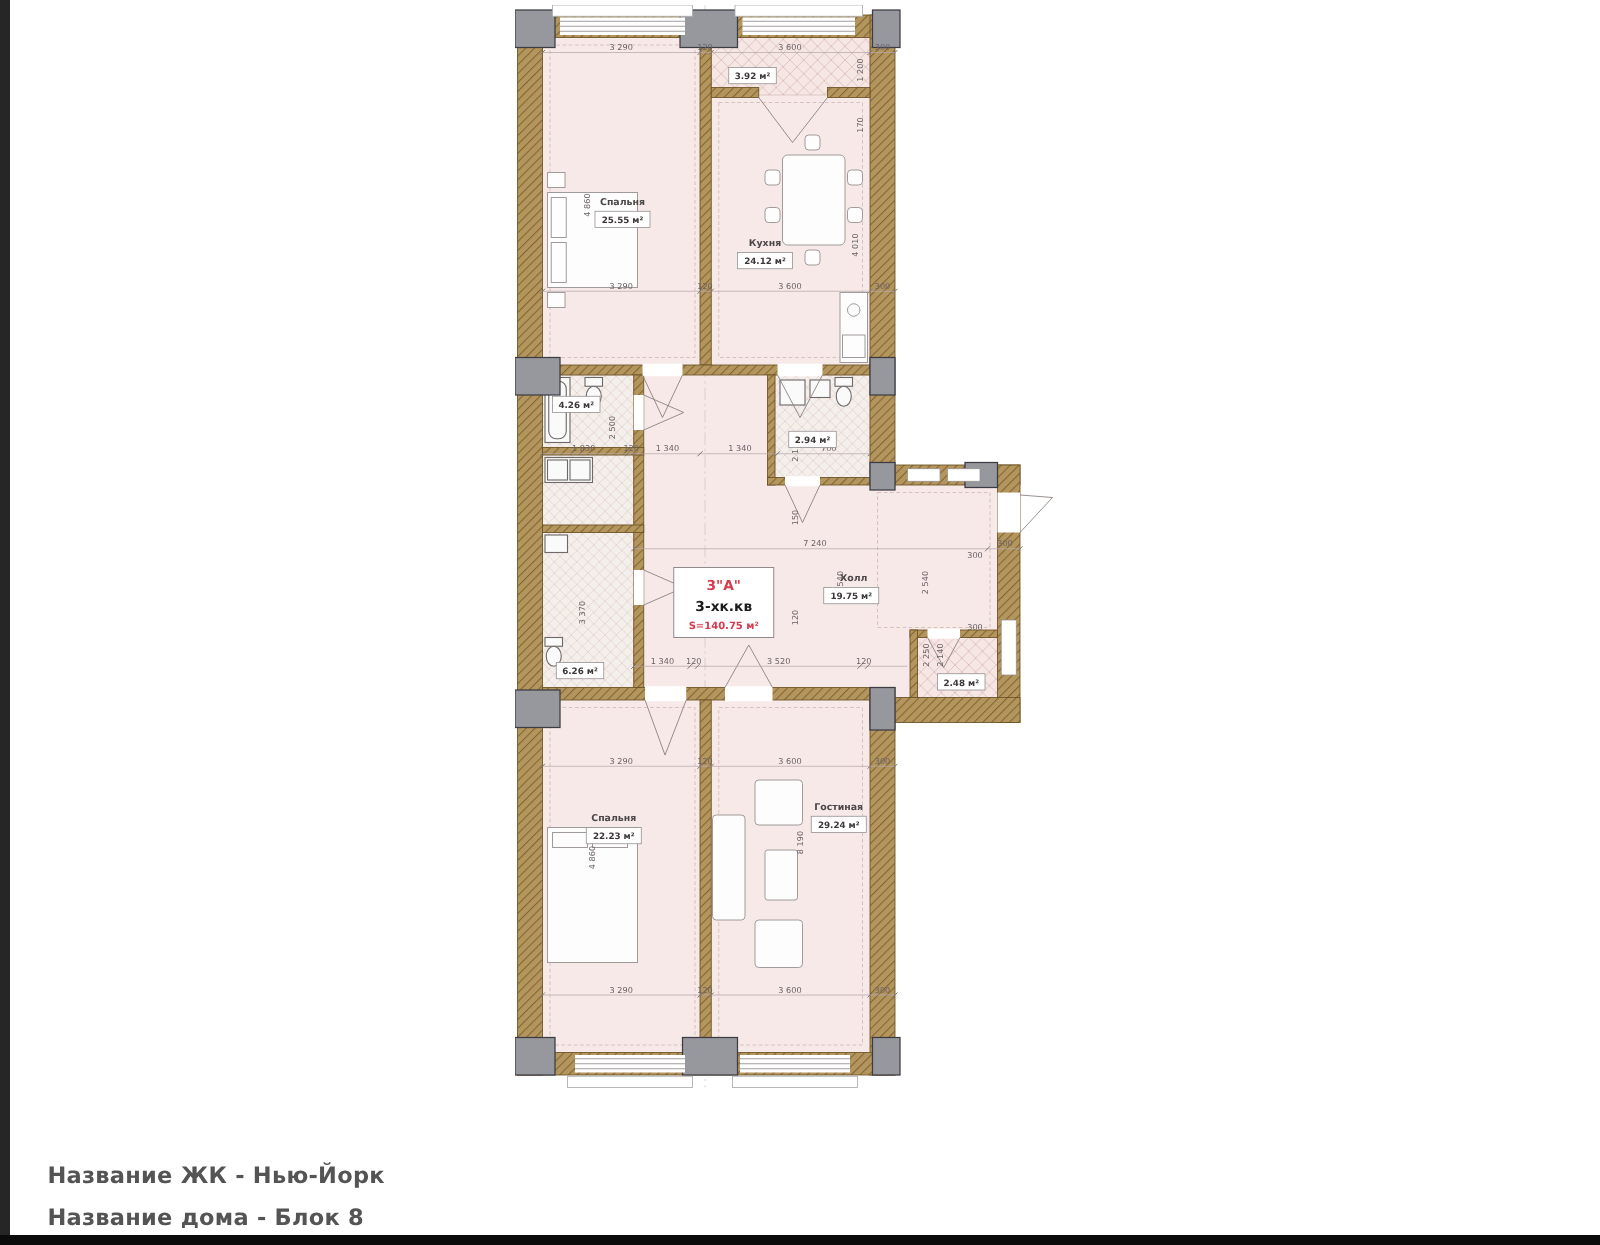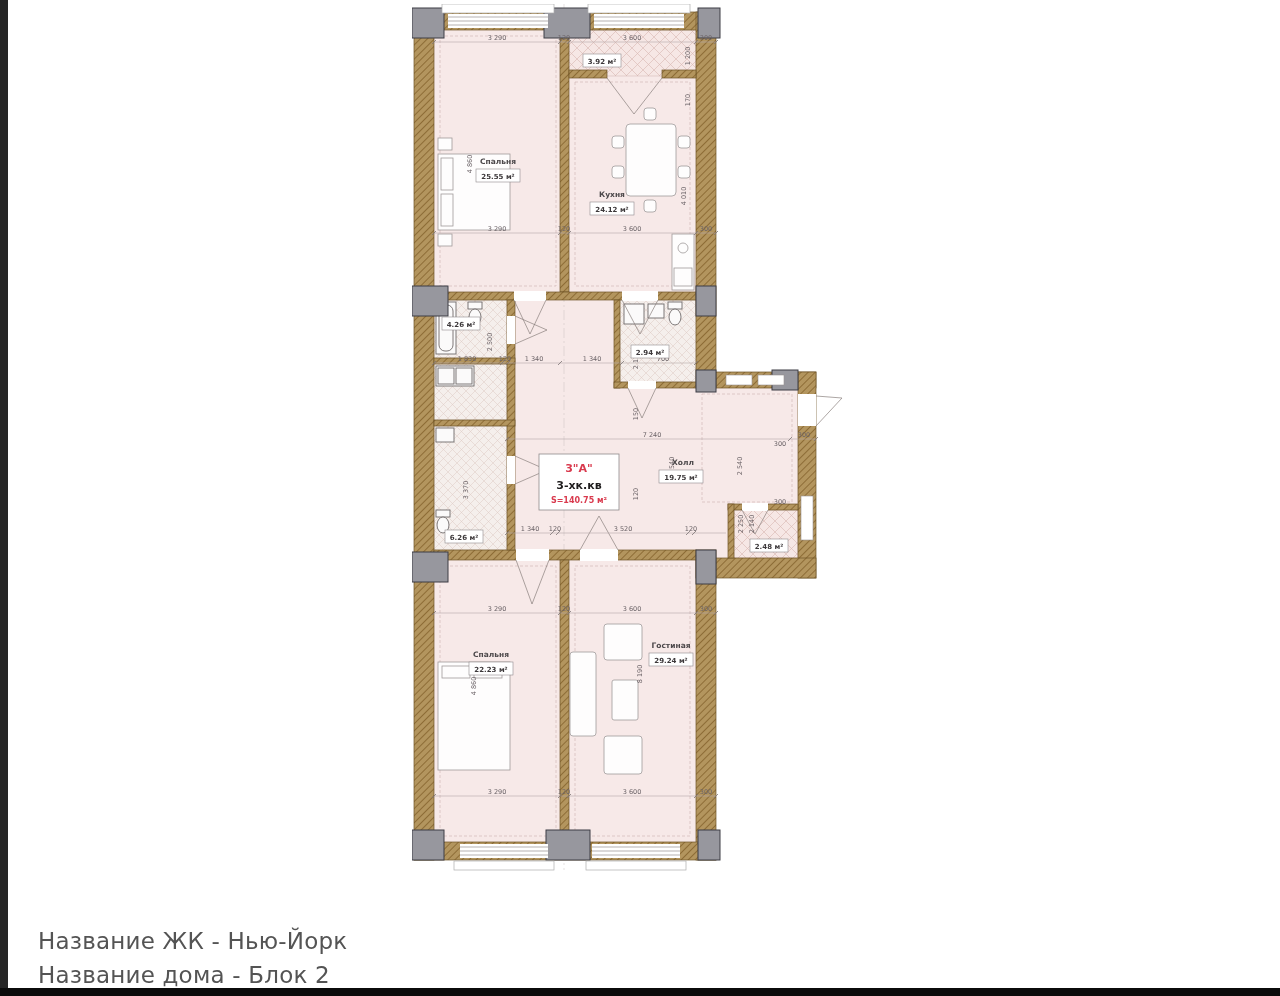--- a/index.html
+++ b/index.html
@@ -3,22 +3,22 @@
 <meta charset="utf-8">
 <style>
   html,body{margin:0;padding:0;}
   body{
     width:1280px;height:996px;position:relative;background:#ffffff;
     font-family:"DejaVu Sans","Liberation Sans",sans-serif;overflow:hidden;
   }
   .left-strip{position:absolute;left:0;top:0;width:8px;height:996px;background:#262626;}
   .bottom-strip{position:absolute;left:0;top:988px;width:1280px;height:8px;background:#0b0b0b;}
   .plan-wrap{position:absolute;left:412px;top:4px;width:434px;height:872px;}
-  .footer{position:absolute;left:38px;top:924px;color:#545454;font-weight:400;
-    font-size:23px;line-height:34px;letter-spacing:0.2px;}
+  .footer{position:absolute;left:38px;top:924px;color:#545454;font-weight:700;
+    font-size:18px;line-height:34px;letter-spacing:0.2px;}
   svg text{font-family:"DejaVu Sans","Liberation Sans",sans-serif;}
   .dim{font-size:6.5px;fill:#6a6266;}
   .rname{font-size:7.5px;fill:#4c484a;font-weight:600;}
   .abox{fill:#ffffff;stroke:#8f8a8c;stroke-width:0.6;}
   .aval{font-size:7px;fill:#3c383a;font-weight:700;}
   .dimline{stroke:#b5a9a9;stroke-width:0.6;}
   .tick{stroke:#7c7374;stroke-width:0.8;}
   .dashy{fill:none;stroke:#ccb4b0;stroke-width:0.6;stroke-dasharray:3,2;}
   .furn{fill:#fefdfd;stroke:#a09a9a;stroke-width:0.8;}
   .fixt{fill:#fbfafa;stroke:#6f6a6a;stroke-width:0.9;}
@@ -397,14 +397,14 @@
       <text x="167" y="468" fill="#d93a4e" font-size="11" font-weight="700">3"А"</text>
       <text x="167" y="485" fill="#1e1c1d" font-size="11" font-weight="700">3-хк.кв</text>
       <text x="167" y="499" fill="#d93a4e" font-size="8" font-weight="700">S=140.75 м²</text>
     </g>
   </g>
 </svg>
 </div>
 
 <div class="footer">
   <div>Название ЖК - Нью-Йорк</div>
-  <div>Название дома - Блок 2</div>
+  <div>Название дома - Блок 8</div>
 </div>
 
 </body></html>

